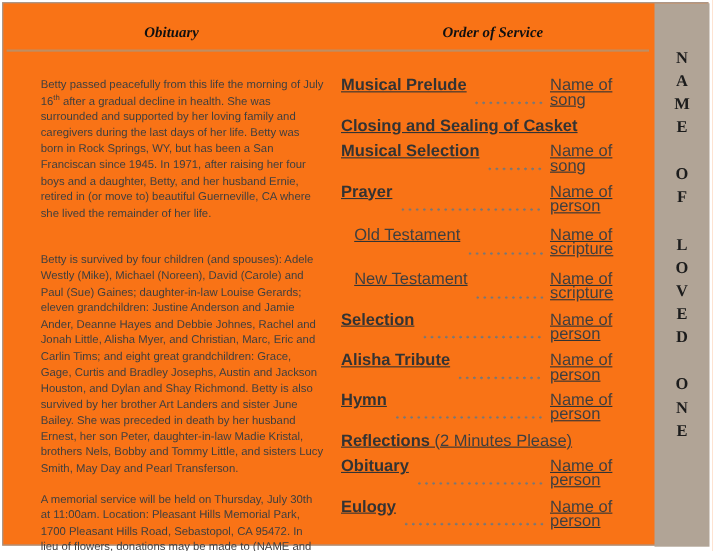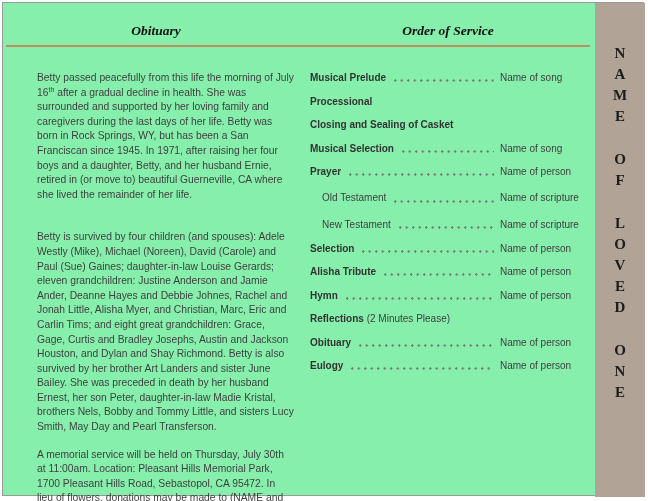--- a/index.html
+++ b/index.html
@@ -2,21 +2,21 @@
 <html><head>
 <meta charset="utf-8">
 <style>
   html,body{margin:0;padding:0;}
   body{
     width:648px;height:501px;position:relative;background:#ffffff;
     font-family:"Liberation Sans",sans-serif;overflow:hidden;
   }
   .page-border{
     position:absolute;left:2px;top:2px;width:642px;height:494px;
-    border:1px solid #9a9a9a;box-sizing:border-box;background:#86efac;
+    border:1px solid #9a9a9a;box-sizing:border-box;background:#f97316;
   }
   
   .side-strip{
     position:absolute;top:3px;bottom:4px;right:3px;width:50px;
     background:#b1a496;
     display:flex;flex-direction:column;align-items:center;
     padding-top:40px;box-sizing:border-box;
     font-family:"Liberation Serif",serif;
   }
   .side-word{margin-bottom:22px;text-align:center;}
@@ -38,21 +38,21 @@
     display:flex;padding-top:24px;box-sizing:border-box;
   }
   .obituary-col{
     width:304px;box-sizing:border-box;padding:0 16px 0 31px;
     color:#3f3f3f;font-size:10.3px;line-height:14.6px;
   }
   .obituary-col p{margin:0 0 13px 0;}
   .obituary-col p:first-child{margin-bottom:28px;}
   .obituary-col sup{font-size:7px;line-height:0;}
 
-  .service-col{flex:1;padding-right:4px;color:#333333;font-size:10px;}
+  .service-col{flex:1;padding-right:4px;color:#333333;font-size:15px;text-decoration:underline;}
   .svc-row{display:flex;align-items:baseline;line-height:13px;margin-bottom:10.5px;}
   .svc-group{margin-bottom:10.5px;}
   .svc-group .svc-row{margin-bottom:0;}
   .svc-group .svc-row.sub{margin-top:13px;}
   .svc-row.sub{padding-left:12px;line-height:13.5px;}
   .svc-label{font-weight:bold;white-space:nowrap;color:#333333;}
   .svc-row.sub .svc-label{font-weight:normal;color:#3f3f3f;}
   .svc-suffix{font-weight:normal;white-space:nowrap;color:#3f3f3f;text-align:center;}
   .leader{
     flex:1 1 auto;height:3px;align-self:flex-end;margin:0 6px 2px 8px;
@@ -80,23 +80,20 @@
     <div class="obituary-col">
         <p><span>Betty passed peacefully from this life the morning of July 16</span><sup>th</sup><span> after a gradual decline in health.  She was surrounded and supported by her loving family and caregivers during the last days of her life.  Betty was born in Rock Springs, WY, but has been a San Franciscan since 1945.  In 1971, after raising her four boys and a daughter, Betty, and her husband Ernie, retired in (or move to) beautiful Guerneville, CA where she lived the remainder of her life.</span></p>
         <p><span>Betty is survived by four children (and spouses): Adele Westly (Mike), Michael (Noreen), David (Carole) and Paul (Sue) Gaines;  daughter-in-law Louise Gerards;  eleven grandchildren: Justine Anderson and Jamie Ander, Deanne Hayes and Debbie Johnes, Rachel and Jonah Little, Alisha Myer, and Christian, Marc, Eric and Carlin Tims;  and eight great grandchildren: Grace, Gage, Curtis and Bradley Josephs, Austin and Jackson Houston, and Dylan and Shay Richmond.  Betty is also survived by her brother Art Landers and sister June Bailey.  She was preceded in death by her husband Ernest, her son Peter, daughter-in-law Madie Kristal, brothers Nels, Bobby and Tommy Little, and sisters Lucy Smith, May Day and Pearl Transferson.</span></p>
         <p><span>A memorial service will be held on Thursday, July 30th at 11:00am.  Location:  Pleasant Hills Memorial Park, 1700 Pleasant Hills Road, Sebastopol, CA 95472.  In lieu of flowers, donations may be made to (NAME and ADDRESS).</span></p>
       </div>
     <div class="service-col">
         <div class="svc-row">
           <span class="svc-label">Musical Prelude</span>
           <span class="leader"></span>
           <span class="svc-value">Name of song</span>
-        </div>
-        <div class="svc-row">
-          <span class="svc-label">Processional</span>
         </div>
         <div class="svc-row">
           <span class="svc-label">Closing and Sealing of Casket</span>
         </div>
         <div class="svc-row">
           <span class="svc-label">Musical Selection</span>
           <span class="leader"></span>
           <span class="svc-value">Name of song</span>
         </div>
         <div class="svc-row">

